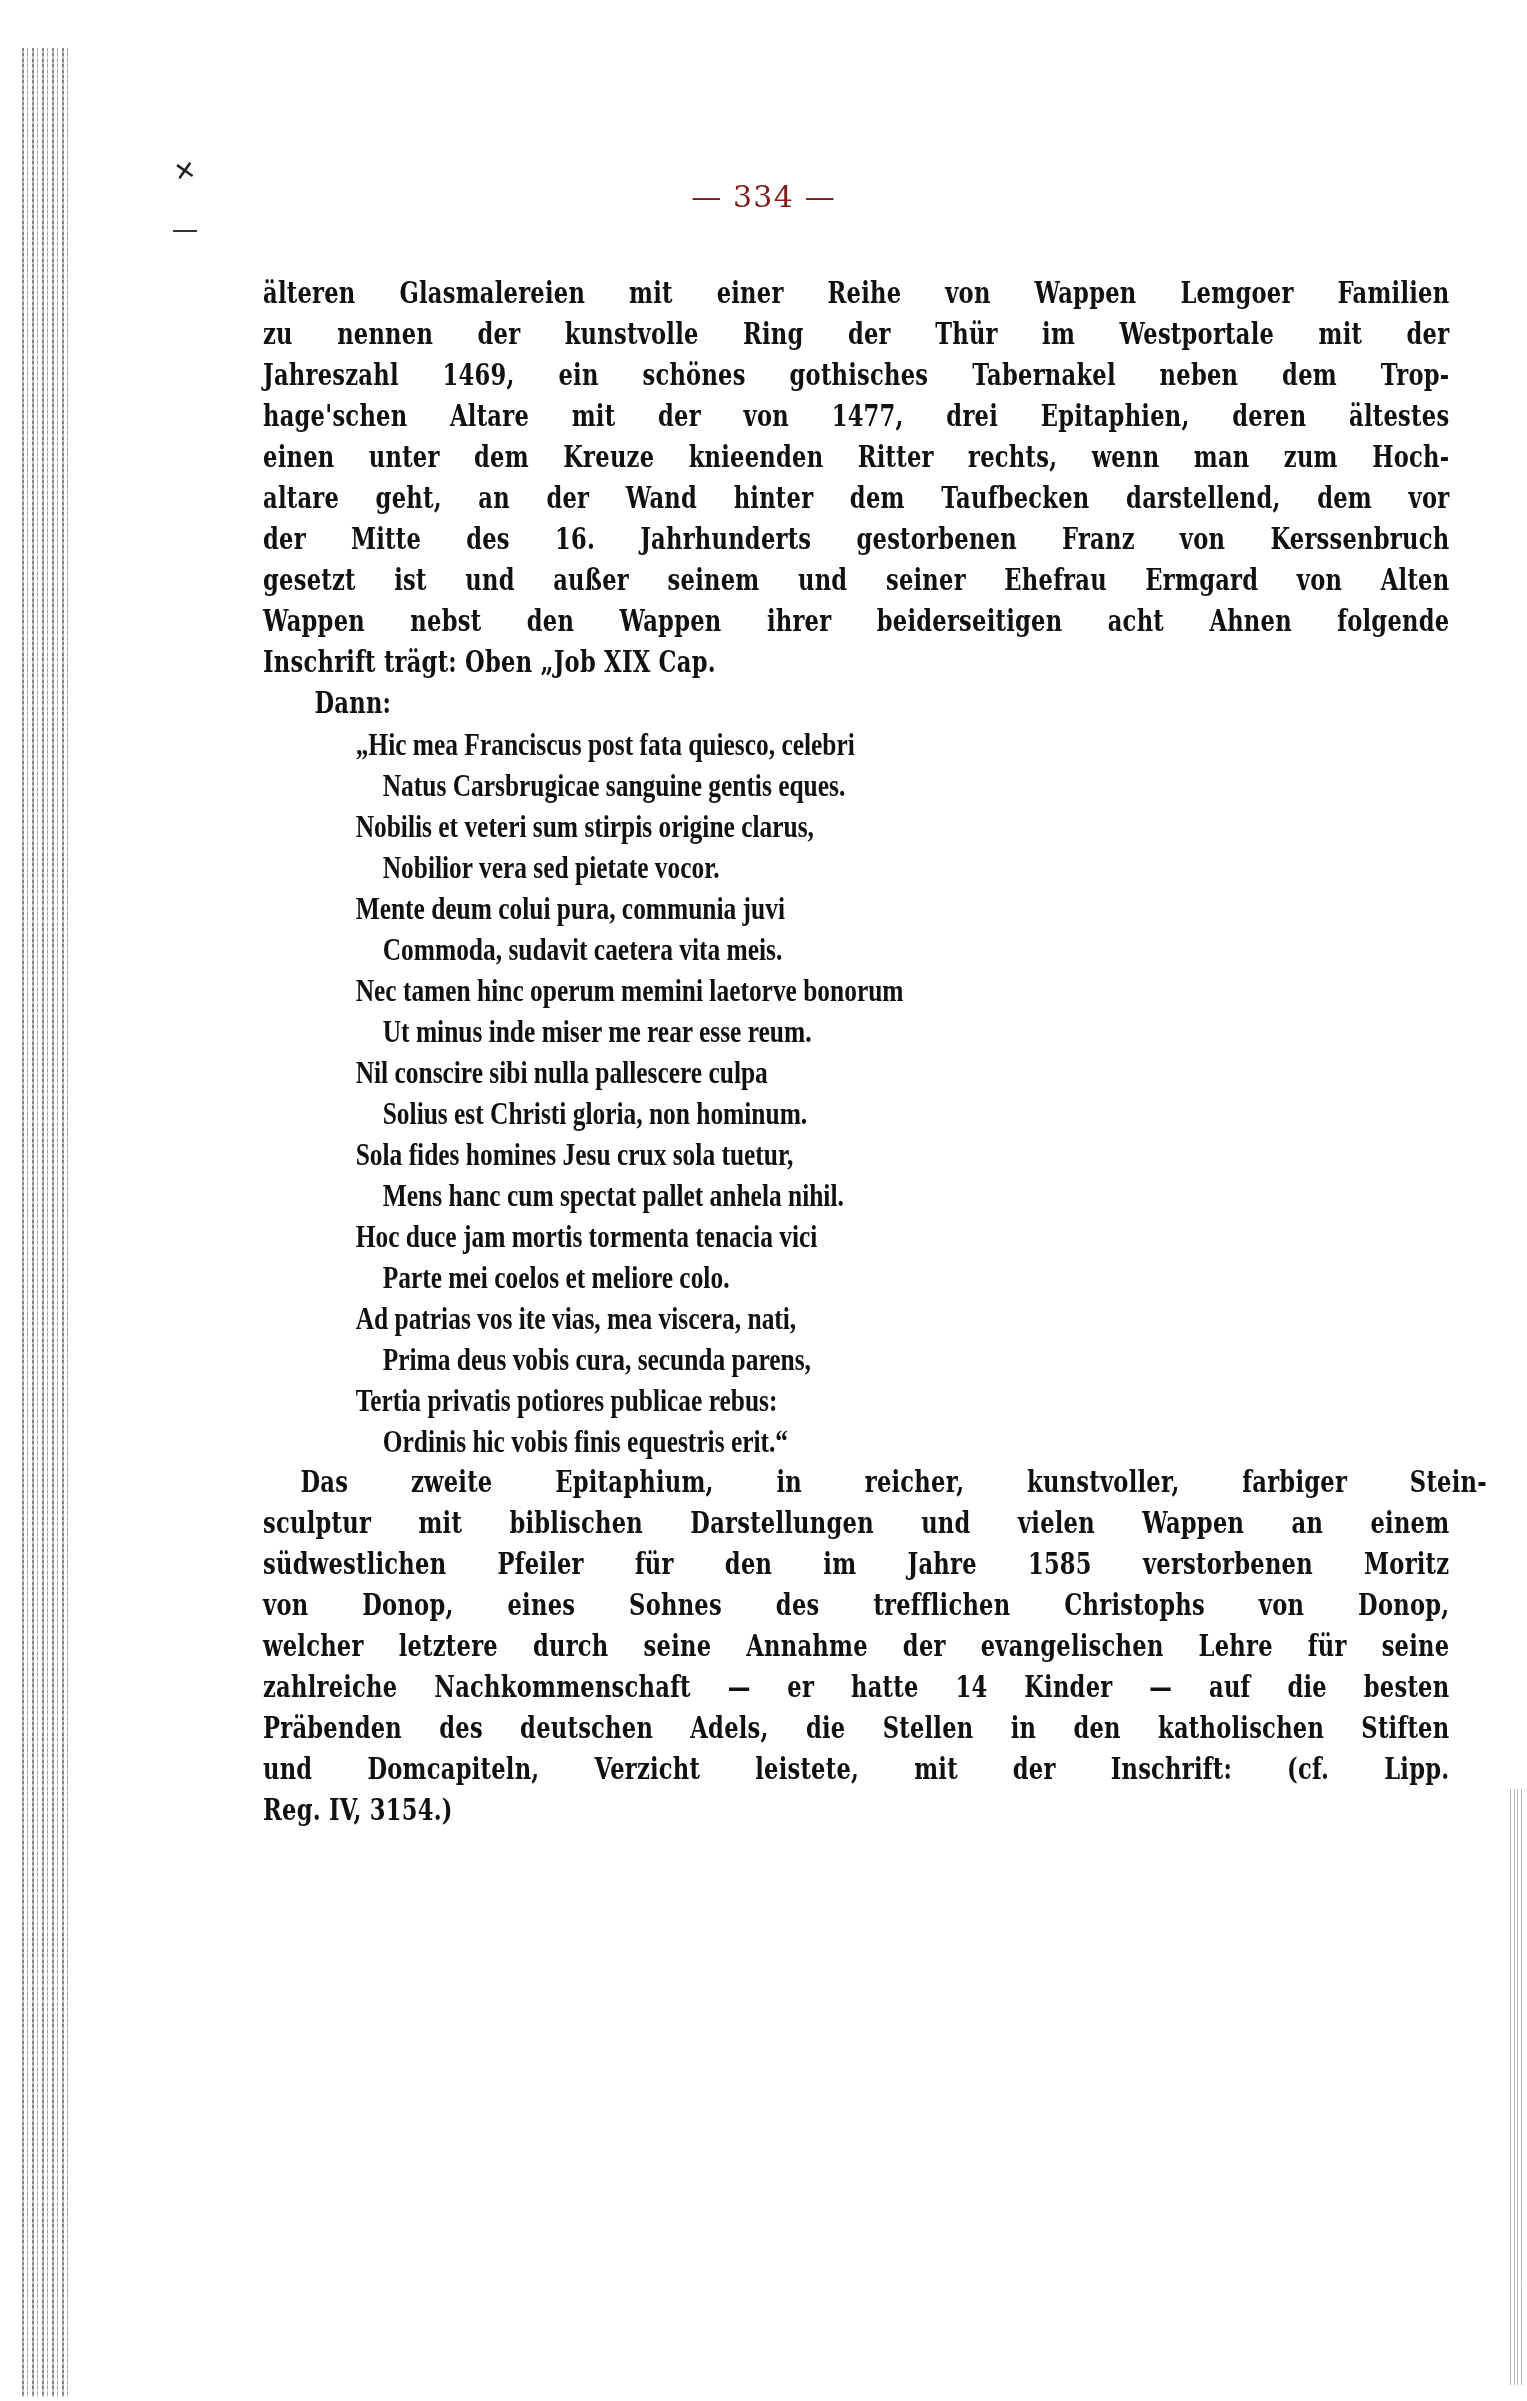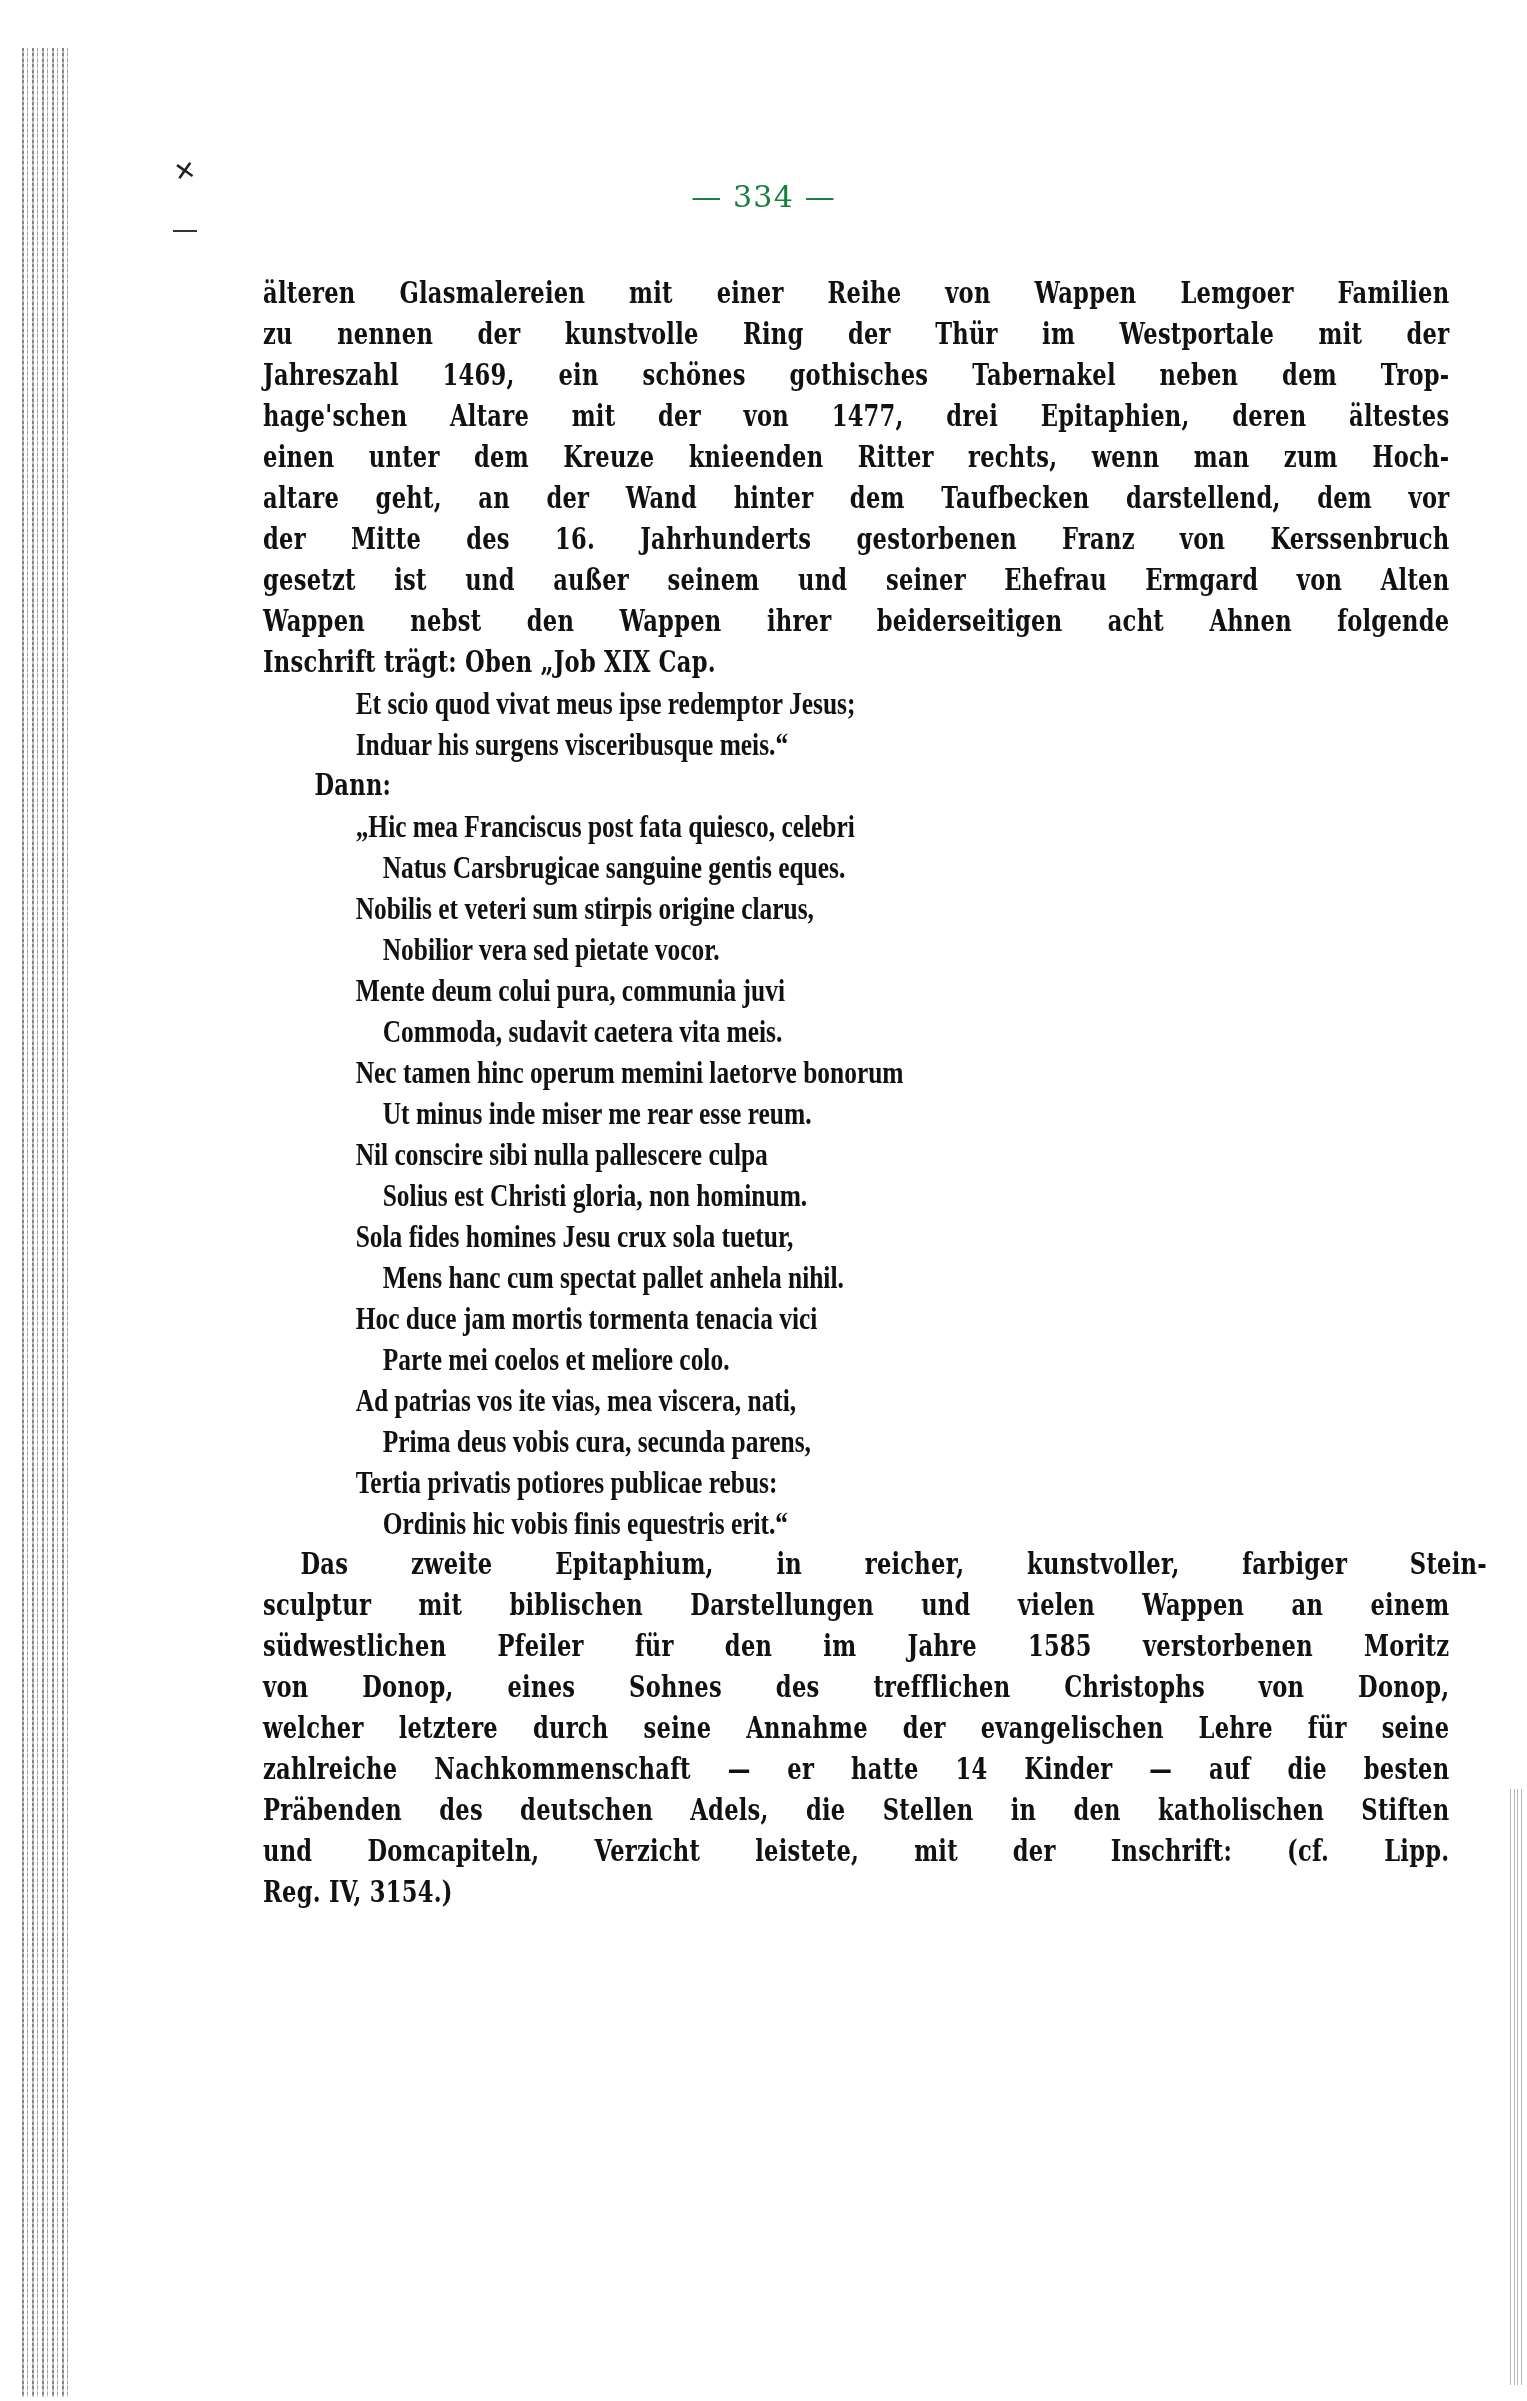--- a/index.html
+++ b/index.html
@@ -64,21 +64,21 @@
     }
     .page-number {
       position: absolute;
       left: 0;
       width: 1527px;
       top: 179px;
       text-align: center;
       font-family: "DejaVu Serif", serif;
       font-size: 30px;
       letter-spacing: 1.2px;
-      color: #15803d;
+      color: #7f1d1d;
     }
     .text-block {
       position: absolute;
       left: 263px;
       top: 273px;
       width: 1186px;
     }
     .line {
       height: 41px;
       line-height: 41px;
@@ -128,24 +128,20 @@
     <div class="line fraktur justify">Jahreszahl 1469, ein schönes gothisches Tabernakel neben dem Trop-</div>
     <div class="line fraktur justify">hage'schen Altare mit der von 1477, drei Epitaphien, deren ältestes</div>
     <div class="line fraktur justify">einen unter dem Kreuze knieenden Ritter rechts, wenn man zum Hoch-</div>
     <div class="line fraktur justify">altare geht, an der Wand hinter dem Taufbecken darstellend, dem vor</div>
     <div class="line fraktur justify">der Mitte des 16. Jahrhunderts gestorbenen Franz von Kerssenbruch</div>
     <div class="line fraktur justify">gesetzt ist und außer seinem und seiner Ehefrau Ermgard von Alten</div>
     <div class="line fraktur justify">Wappen nebst den Wappen ihrer beiderseitigen acht Ahnen folgende</div>
     <div class="line fraktur">Inschrift trägt: Oben „Job XIX Cap.</div>
   </div>
 
-  <div>
-    <div class="line latin indent-2">Et scio quod vivat meus ipse redemptor Jesus;</div>
-    <div class="line latin indent-2">Induar his surgens visceribusque meis.“</div>
-  </div>
 
   <div class="line fraktur indent-dann">Dann:</div>
 
   <div>
     <div class="line latin indent-2">„Hic mea Franciscus post fata quiesco, celebri</div>
     <div class="line latin indent-3">Natus Carsbrugicae sanguine gentis eques.</div>
     <div class="line latin indent-2">Nobilis et veteri sum stirpis origine clarus,</div>
     <div class="line latin indent-3">Nobilior vera sed pietate vocor.</div>
     <div class="line latin indent-2">Mente deum colui pura, communia juvi</div>
     <div class="line latin indent-3">Commoda, sudavit caetera vita meis.</div>

